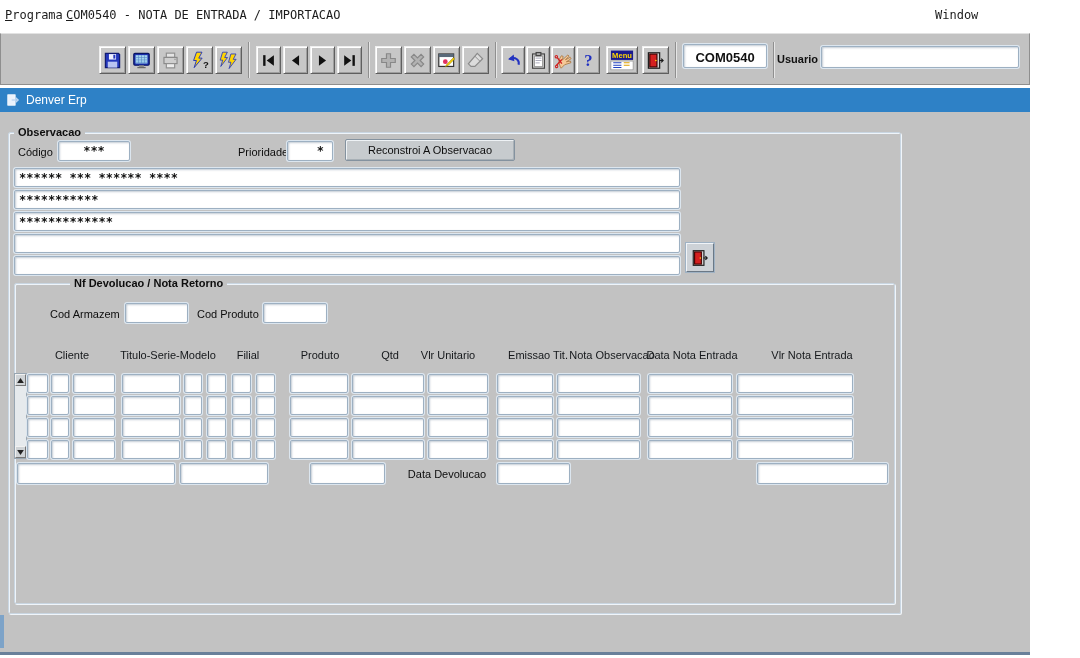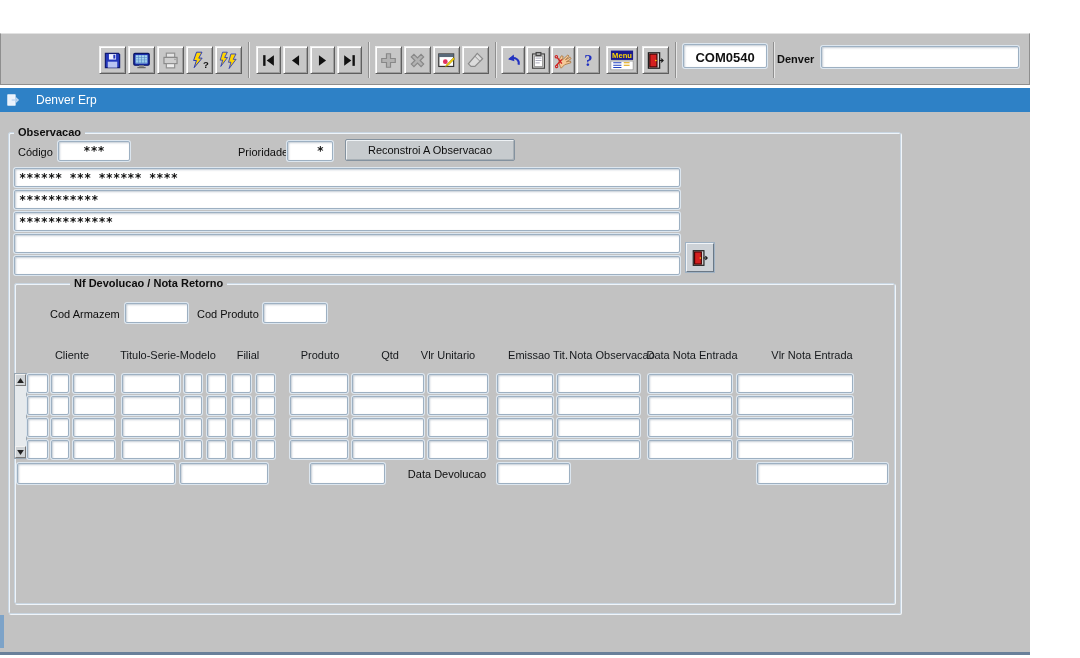--- a/index.html
+++ b/index.html
@@ -20,21 +20,21 @@
   .tsep{position:absolute;top:8px;width:1px;height:36px;background:#8f8f8f;border-right:1px solid #e6e6e6;}
   .fld{position:absolute;background:#fff;border:1px solid #9db0c2;border-radius:2px;
        box-shadow:inset 1px 1px 2px rgba(96,118,142,.38),0 0 0 1px #dce6ef;box-sizing:border-box;
        font:bold 12px "DejaVu Sans Mono",monospace;color:#111;padding:2px 4px;overflow:hidden;white-space:pre;z-index:2;}
   #progcode{left:682px;top:10px;width:84px;height:24px;font:bold 13px "Liberation Sans",sans-serif;
             text-align:center;padding-top:5px;}
   #usuario-label{position:absolute;left:776px;top:19px;font:bold 11px "Liberation Sans",sans-serif;color:#101010;}
   #usuario-input{left:820px;top:12px;width:198px;height:22px;}
   
   #titlebar{position:absolute;left:0;top:88px;width:1030px;height:24px;background:#2e81c6;color:#fff;
-            font:12px "Liberation Sans",sans-serif;display:flex;align-items:center;gap:16px;
+            font:12px "Liberation Sans",sans-serif;display:flex;align-items:center;gap:6px;
             padding-left:6px;box-sizing:border-box;}
   
   #content{position:absolute;left:0;top:112px;width:1030px;height:540px;background:#c2c2c2;
            border-bottom:3px solid #69809a;}
   .frame{position:absolute;border:1px solid #c9d6e2;border-radius:2px;
          box-shadow:inset 1px 1px 0 #eef4fa,1px 1px 0 #f0f5fa;z-index:1;}
   .legend{position:absolute;background:#c2c2c2;font:bold 11px "Liberation Sans",sans-serif;color:#0d0d0d;
           padding:0 4px;z-index:3;white-space:nowrap;}
   .lbl{position:absolute;font:11px "Liberation Sans",sans-serif;color:#0d0d0d;white-space:nowrap;z-index:2;}
   .ghdr{position:absolute;top:349px;transform:translateX(-50%);font:11px "Liberation Sans",sans-serif;
@@ -51,20 +51,25 @@
        border:1px solid #98a6b2;box-sizing:border-box;z-index:2;}
   .sba{position:absolute;left:0;width:11px;height:12px;background:#cfd3d6;border:1px solid;
        border-color:#f2f2f2 #777 #777 #f2f2f2;display:flex;align-items:center;justify-content:center;padding:0;cursor:pointer;}
   #sliver{position:absolute;left:0;top:615px;width:4px;height:33px;background:#7da3c8;z-index:2;}
 </style>
 </head>
 <body>
 
 <div id="root">
 
+  <div id="menubar">
+    <span class="mitem" id="menu-programa"><u>P</u>rograma</span>
+    <span class="mitem" id="menu-title"><u>C</u>OM0540 - NOTA DE ENTRADA / IMPORTACAO</span>
+    <span class="mitem" id="menu-window">Window</span>
+  </div>
 
   <div id="toolbar">
     <button class="tbtn" style="left:98px">
         <svg viewBox="0 0 16 16">
           <path d="M2 2h11l1 1v11H2z" fill="#2336bb" stroke="#101a70"></path>
           <rect x="5" y="2.6" width="6" height="4.6" fill="#eef0ff"></rect>
           <rect x="8.7" y="3.2" width="1.7" height="3.2" fill="#2336bb"></rect>
           <rect x="4" y="9" width="8" height="5" fill="#b9c4f2"></rect>
         </svg>
       </button>
@@ -186,21 +191,21 @@
         <svg viewBox="0 0 16 16">
           <rect x="2" y="1.5" width="9.5" height="13" fill="#cfcfcf" stroke="#1a1a1a"></rect>
           <rect x="3.2" y="2.6" width="6" height="10.8" fill="#d42020" stroke="#400"></rect>
           <circle cx="8.3" cy="8" r="0.7" fill="#ffd400"></circle>
           <path d="M11 8h3.2M12.8 6.4L14.4 8l-1.6 1.6" stroke="#1a1a1a" stroke-width="1" fill="none"></path>
         </svg>
       </button>
     <div class="tsep" style="left:674px"></div>
     <div class="fld" id="progcode">COM0540</div>
     <div class="tsep" style="left:772px"></div>
-    <span id="usuario-label">Denver</span>
+    <span id="usuario-label">Usuario</span>
     <div class="fld" id="usuario-input"></div>
   </div>
 
   <div id="titlebar">
     <svg viewBox="0 0 16 16" style="width:14px;height:14px">
         <rect x="2" y="2" width="8.5" height="12" fill="#eaf2fc" stroke="#fff" stroke-width="0.8"></rect>
         <path d="M6.5 8h7" stroke="#bcd6f2" stroke-width="1.6"></path>
         <path d="M10.8 5.2L13.8 8l-3 2.8" fill="none" stroke="#bcd6f2" stroke-width="1.6"></path>
       </svg>
     <span>Denver Erp</span>

